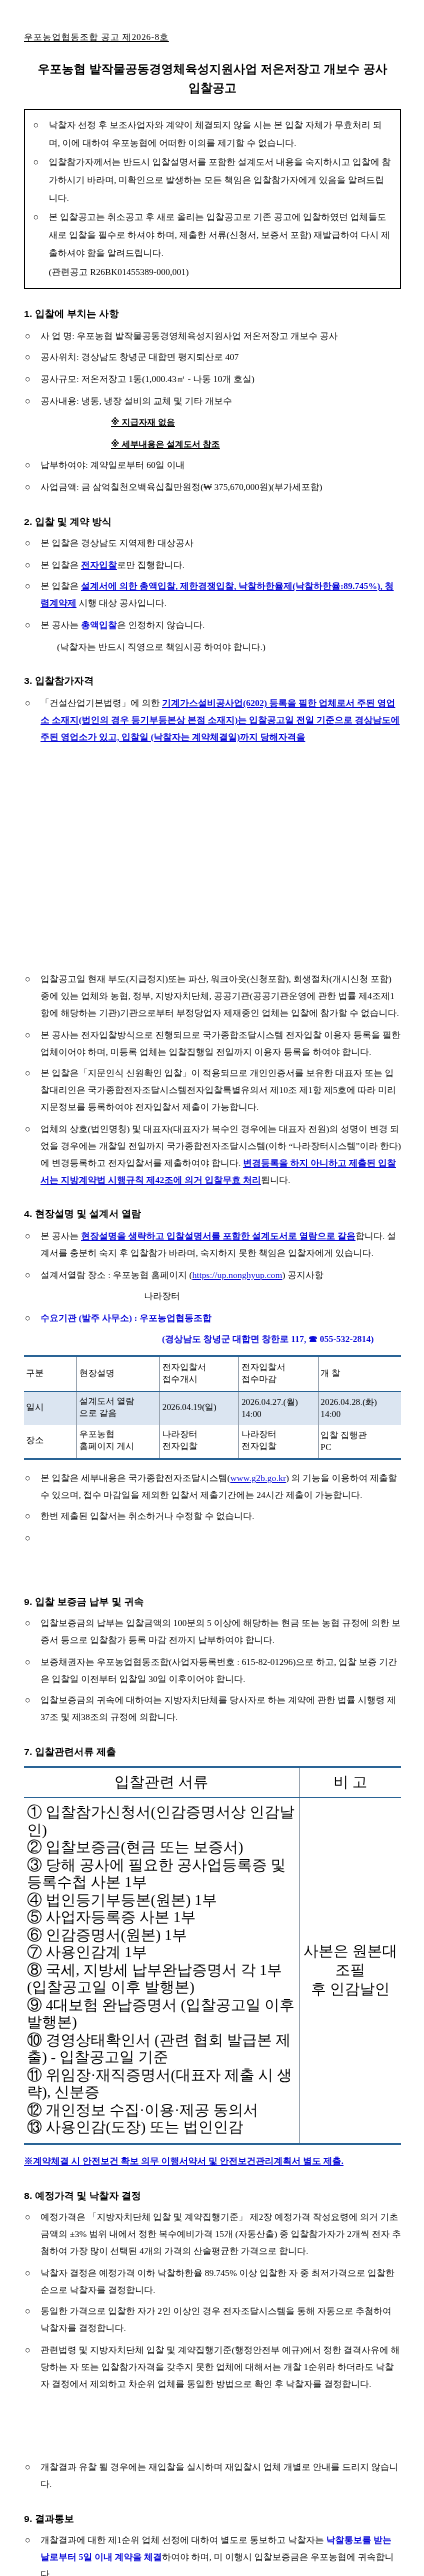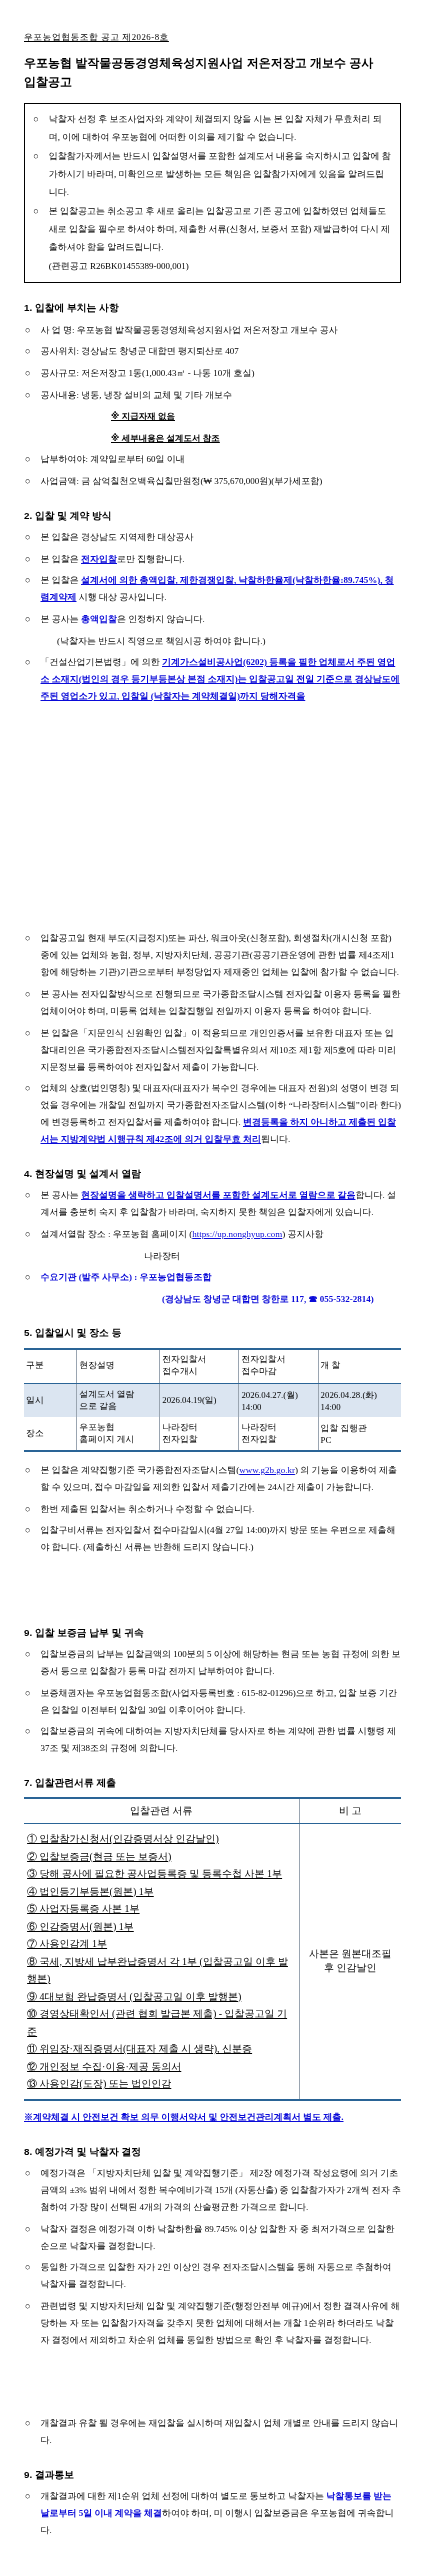--- a/index.html
+++ b/index.html
@@ -4,47 +4,47 @@
 <style>
   * { box-sizing: border-box; }
   html,body { margin:0; padding:0; background:#ffffff; }
   .page {
     position:relative; width:425px; height:3604px; margin:0 auto; background:#fff;
     font-family:"Liberation Serif","DejaVu Serif",serif; color:#000;
     padding:0 24px; overflow:hidden;
   }
   .sp { width:100%; }
   .notice-no { font-size:8.8px; text-decoration:underline; letter-spacing:0.5px; }
-  .title { text-align:left; font-family:"Liberation Sans","DejaVu Sans",sans-serif;
-    font-weight:800; font-size:12px; line-height:19px; margin-top:10px; }
+  .title { text-align:center; font-family:"Liberation Sans","DejaVu Sans",sans-serif;
+    font-weight:800; font-size:12px; line-height:19px; margin-top:16px; }
   .warnbox { border:1px solid #000; margin-top:11.3px; padding:5.2px 7.2px; }
   .warnbox .p { font-size:9px; line-height:18px; margin:1px 0; }
   .h { font-family:"Liberation Sans","DejaVu Sans",sans-serif; font-weight:bold;
     font-size:9.8px; line-height:15.5px; margin:17.5px 0 6.2px 0; }
   .p { position:relative; font-size:9px; line-height:17px; margin:4.6px 0; padding-left:16.5px; }
   .p .mk { position:absolute; left:1px; top:0; }
   .sub { padding-left:33px; }
   .note { padding-left:87px; font-weight:bold; font-family:"Liberation Sans","DejaVu Sans",sans-serif; font-size:8.5px;text-decoration:underline; }
   .blb { color:#0b0bd8; font-weight:bold; }
   .blu { color:#0b0bd8; font-weight:bold; text-decoration:underline; }
   .blu2{ color:#0b0bd8; text-decoration:underline; }
   table { border-collapse:collapse; }
   .t5 { width:100%; margin-top:7.2px; font-size:8.8px; text-align:left;
     border-top:2.1px solid #2a6496; border-bottom:2.1px solid #2a6496; }
   .t5 th { font-weight:normal; border-bottom:1.5px solid #2a6496; padding:4.6px 2.1px; white-space:pre-line; }
   .t5 td { padding:4.6px 2.1px; white-space:pre-line; }
   .t5 th + th, .t5 td + td { border-left:0.5px solid #9aa5b1; }
   .t5 tr.shade td { background:#dbe5f1; }
-  .t7 { width:100%; margin-top:5px; font-size:10px;
+  .t7 { width:100%; margin-top:5px; font-size:15px;
     border-top:2.1px solid #2a6496; border-bottom:2.1px solid #2a6496; }
   .t7 th { font-weight:normal; border-bottom:1.5px solid #2a6496; padding:5.2px 2.1px; text-align:center; }
   .t7 td { vertical-align:middle; padding:6.2px 3.1px; }
   .t7 .docs { width:73%; }
   .t7 .rem  { width:27%; border-left:0.5px solid #9aa5b1; text-align:center; white-space:pre-line; }
-  .t7 .docs div { line-height:17.5px;text-decoration:underline; }
+  .t7 .docs div { line-height:17.5px; }
 </style>
 </head>
 <body>
 
 <div class="page">
 
   <div class="sp" style="height:32px"></div>
 
   <div class="notice-no">우포농업협동조합 공고 제2026-8호</div>
 
@@ -70,35 +70,35 @@
   <div class="p"><span class="mk">○</span><span>납부하여야: 계약일로부터 60일 이내</span></div>
   <div class="p"><span class="mk">○</span><span>사업금액: 금 삼억칠천오백육십칠만원정(₩ 375,670,000원)(부가세포함)</span></div>
 
   <div class="h">2. 입찰 및 계약 방식</div>
   <div class="p"><span class="mk">○</span><span>본 입찰은 경상남도 지역제한 대상공사</span></div>
   <div class="p"><span class="mk">○</span><span>본 입찰은 </span><span class="blu">전자입찰</span><span>로만 집행합니다.</span></div>
   <div class="p"><span class="mk">○</span><span>본 입찰은 </span><span class="blu">설계서에 의한 총액입찰, 제한경쟁입찰, 낙찰하한율제(낙찰하한율:89.745%), 청렴계약제</span><span> 시행 대상 공사입니다.</span></div>
   <div class="p"><span class="mk">○</span><span>본 공사는 </span><span class="blb">총액입찰</span><span>은 인정하지 않습니다.</span></div>
   <div class="p sub">(낙찰자는 반드시 직영으로 책임시공 하여야 합니다.)</div>
 
+  <div class="h">3. 입찰참가자격</div>
   <div class="p"><span class="mk">○</span><span>「건설산업기본법령」에 의한 </span><span class="blu">기계가스설비공사업(6202) 등록을 필한 업체로서 주된 영업소 소재지(법인의 경우 등기부등본상 본점 소재지)는 입찰공고일 전일 기준으로 경상남도에 주된 영업소가 있고, 입찰일 (낙찰자는 계약체결일)까지 당해자격을</span></div>
   <div class="sp" style="height:216px"></div>
   <div class="p"><span class="mk">○</span><span>입찰공고일 현재 부도(지급정지)또는 파산, 워크아웃(신청포함), 회생절차(개시신청 포함) 중에 있는 업체와 농협, 정부, 지방자치단체, 공공기관(공공기관운영에 관한 법률 제4조제1항에 해당하는 기관)기관으로부터 부정당업자 제재중인 업체는 입찰에 참가할 수 없습니다.</span></div>
   <div class="p"><span class="mk">○</span><span>본 공사는 전자입찰방식으로 진행되므로 국가종합조달시스템 전자입찰 이용자 등록을 필한 업체이어야 하며, 미등록 업체는 입찰집행일 전일까지 이용자 등록을 하여야 합니다.</span></div>
   <div class="p"><span class="mk">○</span><span>본 입찰은「지문인식 신원확인 입찰」이 적용되므로 개인인증서를 보유한 대표자 또는 입찰대리인은 국가종합전자조달시스템전자입찰특별유의서 제10조 제1항 제5호에 따라 미리 지문정보를 등록하여야 전자입찰서 제출이 가능합니다.</span></div>
   <div class="p"><span class="mk">○</span><span>업체의 상호(법인명칭) 및 대표자(대표자가 복수인 경우에는 대표자 전원)의 성명이 변경 되었을 경우에는 개찰일 전일까지 국가종합전자조달시스템(이하 “나라장터시스템”이라 한다)에 변경등록하고 전자입찰서를 제출하여야 합니다. </span><span class="blu">변경등록을 하지 아니하고 제출된 입찰서는 지방계약법 시행규칙 제42조에 의거 입찰무효 처리</span><span>됩니다.</span></div>
 
   <div class="h">4. 현장설명 및 설계서 열람</div>
   <div class="p"><span class="mk">○</span><span>본 공사는 </span><span class="blu">현장설명을 생략하고 입찰설명서를 포함한 설계도서로 열람으로 갈음</span><span>합니다. 설계서를 충분히 숙지 후 입찰참가 바라며, 숙지하지 못한 책임은 입찰자에게 있습니다.</span></div>
   <div class="p"><span class="mk">○</span><span>설계서열람 장소 : 우포농협 홈페이지 (</span><span class="blu2">https://up.nonghyup.com</span><span>) 공지사항</span></div>
   <div class="p" style="padding-left:120px; margin-top:0">나라장터</div>
   <div class="p"><span class="mk">○</span><span class="blb">수요기관 (발주 사무소) : 우포농업협동조합</span></div>
   <div class="p" style="padding-left:138px; margin-top:1px"><span class="blb">(경상남도 창녕군 대합면 창한로 117, ☎ 055-532-2814)</span></div>
 
-  <div class="h">5. 입찰일시 및 장소 등</div>
   <table class="t5">
     <tbody>
         <tr>
       <th style="width:14%">구분</th>
       <th style="width:22%">현장설명</th>
       <th style="width:21%">전자입찰서
 접수개시</th>
       <th style="width:21%">전자입찰서
 접수마감</th>
       <th style="width:22%">개 찰</th>
@@ -120,23 +120,23 @@
       <td>나라장터
 전자입찰</td>
       <td>나라장터
 전자입찰</td>
       <td>입찰 집행관
 PC</td>
     </tr>
   </tbody>
     </table>
   <div class="sp" style="height:5.2px"></div>
-  <div class="p"><span class="mk">○</span><span>본 입찰은 계약집행기준 국가종합전자조달시스템(</span><span class="blu2">www.g2b.go.kr</span><span>) 의 기능을 이용하여 제출할 수 있으며, 접수 마감일을 제외한 입찰서 제출기간에는 24시간 제출이 가능합니다.</span></div>
+  <div class="p"><span class="mk">○</span><span>본 입찰은 세부내용은 국가종합전자조달시스템(</span><span class="blu2">www.g2b.go.kr</span><span>) 의 기능을 이용하여 제출할 수 있으며, 접수 마감일을 제외한 입찰서 제출기간에는 24시간 제출이 가능합니다.</span></div>
   <div class="p"><span class="mk">○</span><span>한번 제출된 입찰서는 취소하거나 수정할 수 없습니다.</span></div>
-  <div class="p"><span class="mk">○</span><span>입찰구비서류는 전자입찰서 접수마감일시(4월 27일 14:00)까지 방문 또는 우편으로 제출해야 합니다. (제출하신 서류는 반환해 드리지 않습니다.)</span></div>
+  <div class="p"><span class="mk">○</span></div>
 
   <div class="sp" style="height:46px"></div>
 
   <div class="h">9. 입찰 보증금 납부 및 귀속</div>
   <div class="p"><span class="mk">○</span><span>입찰보증금의 납부는 입찰금액의 100분의 5 이상에 해당하는 현금 또는 농협 규정에 의한 보증서 등으로 입찰참가 등록 마감 전까지 납부하여야 합니다.</span></div>
   <div class="p"><span class="mk">○</span><span>보증채권자는 우포농업협동조합(사업자등록번호 : 615-82-01296)으로 하고, 입찰 보증 기간은 입찰일 이전부터 입찰일 30일 이후이어야 합니다.</span></div>
   <div class="p"><span class="mk">○</span><span>입찰보증금의 귀속에 대하여는 지방자치단체를 당사자로 하는 계약에 관한 법률 시행령 제37조 및 제38조의 규정에 의합니다.</span></div>
 
   <div class="h">7. 입찰관련서류 제출</div>
   <table class="t7">

